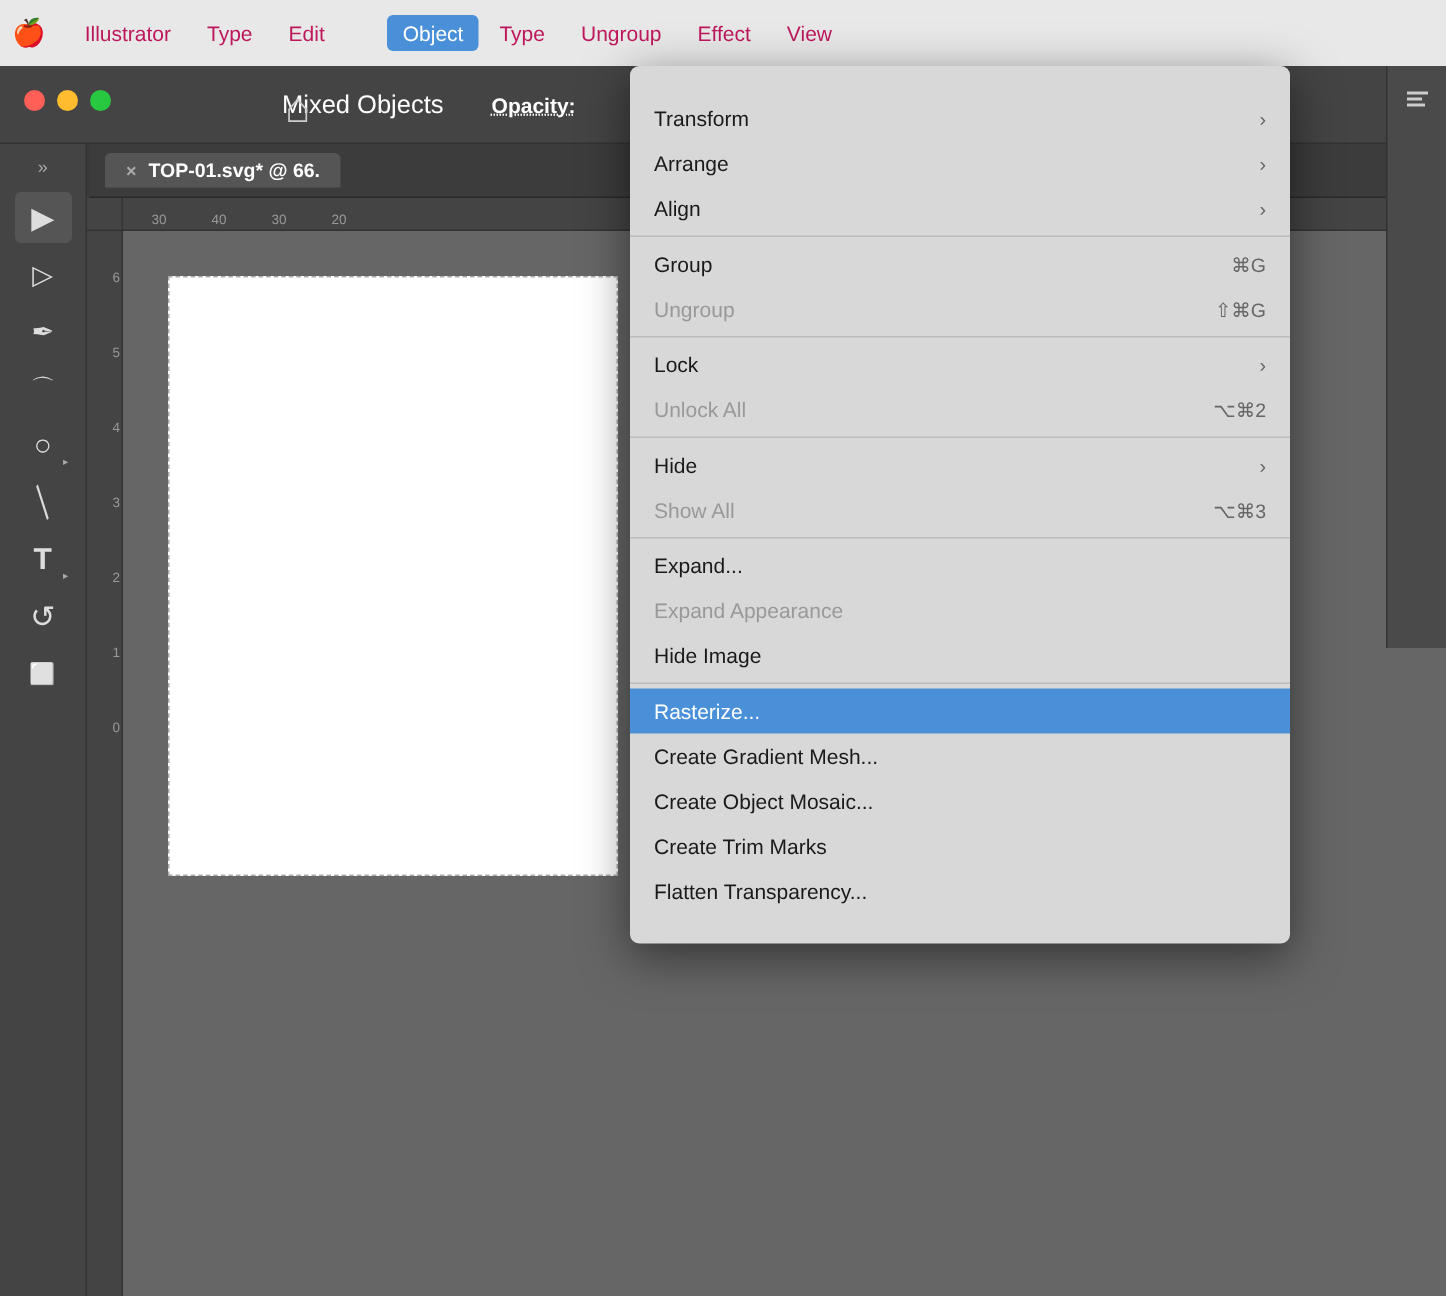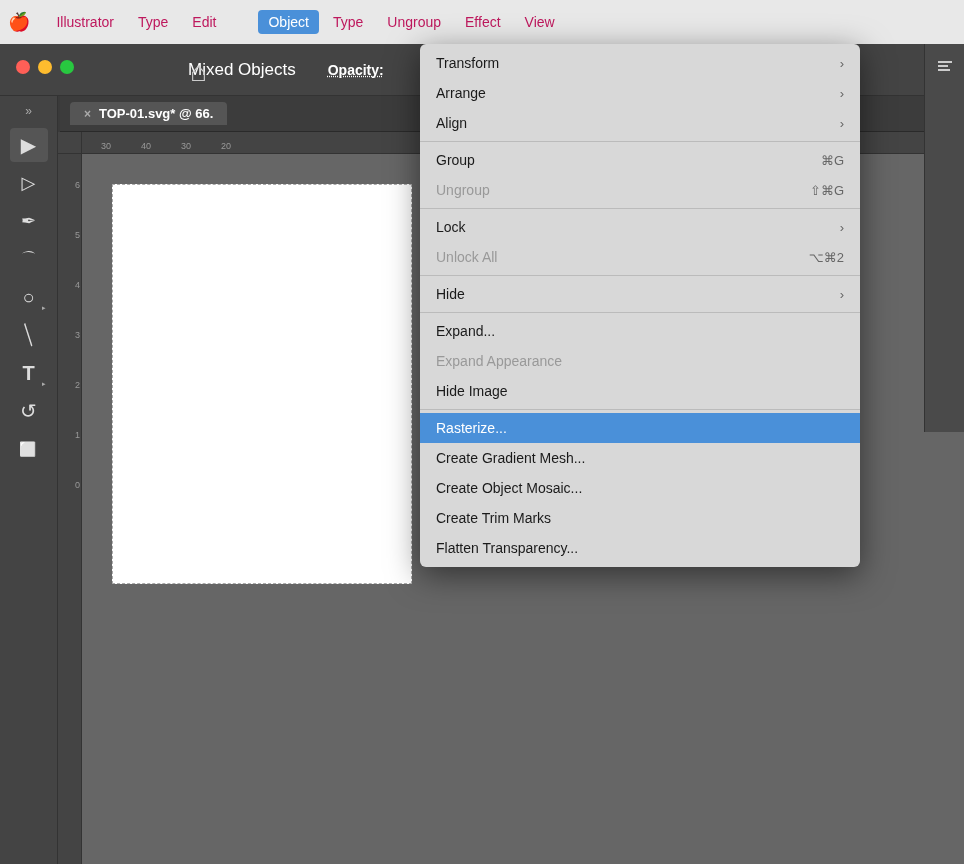--- a/index.html
+++ b/index.html
@@ -327,21 +327,21 @@
     }
     .dropdown-menu {
       position: absolute;
       top: 44px;
       left: 420px;
       width: 440px;
       background: #d8d8d8;
       border-radius: 6px;
       box-shadow: 0 8px 32px rgba(0,0,0,0.5);
       overflow: hidden;
-      padding: 4px 0;
+      padding: 20px 0;
     }
     .menu-item {
       display: flex;
       align-items: center;
       justify-content: space-between;
       padding: 7px 16px;
       cursor: pointer;
       font-size: 14px;
       color: #1a1a1a;
       min-height: 30px;
@@ -539,20 +539,24 @@
       <span class="menu-item-label">Unlock All</span>
       <span class="menu-item-shortcut">⌥⌘2</span>
     </div>
 
     <div class="menu-divider"></div>
 
     <div class="menu-item">
       <span class="menu-item-label">Hide</span>
       <span class="menu-item-arrow">›</span>
     </div>
+    <div class="menu-item disabled">
+      <span class="menu-item-label">Show All</span>
+      <span class="menu-item-shortcut">⌥⌘3</span>
+    </div>
 
     <div class="menu-divider"></div>
 
     <div class="menu-item">
       <span class="menu-item-label">Expand...</span>
     </div>
     <div class="menu-item disabled">
       <span class="menu-item-label">Expand Appearance</span>
     </div>
     <div class="menu-item">

